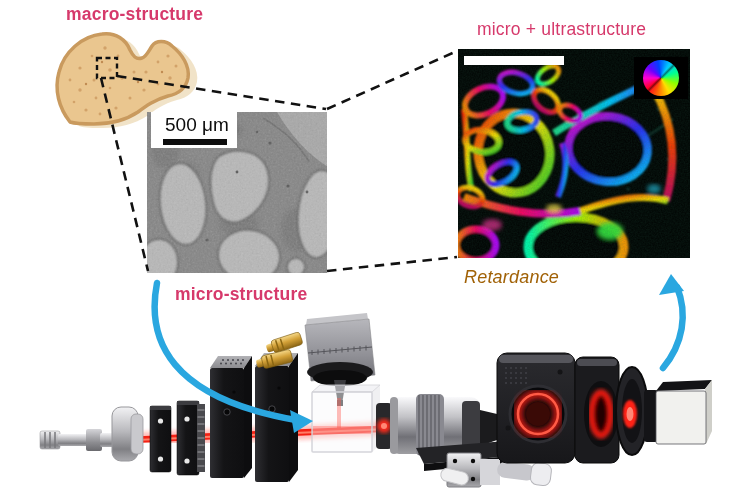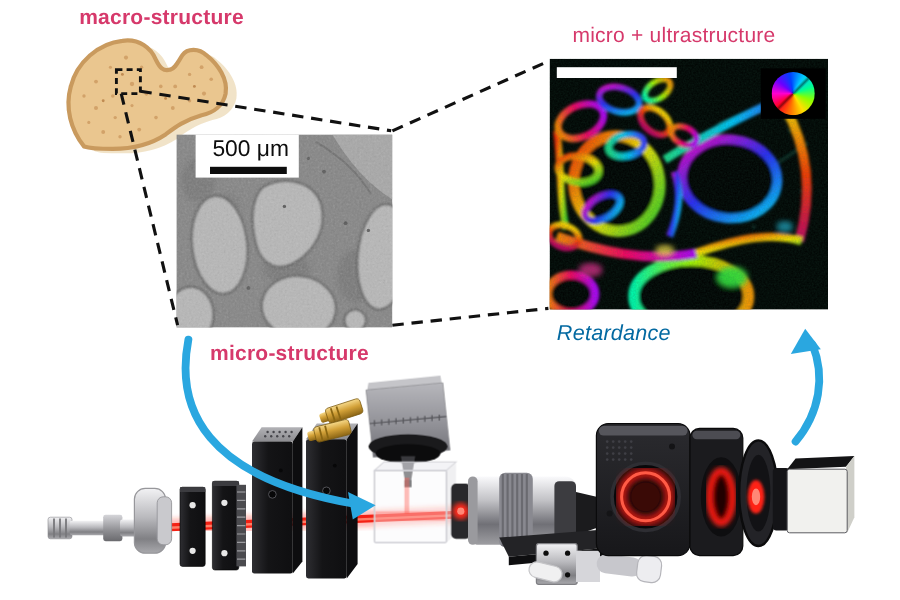--- a/index.html
+++ b/index.html
@@ -1,25 +1,25 @@
 <!DOCTYPE html>
 <html><head>
 <meta charset="utf-8">
 <style>
   html,body{margin:0;padding:0;background:#fff;}
   .stage{position:relative;width:750px;height:500px;background:#ffffff;overflow:hidden;
          font-family:"Liberation Sans",sans-serif;border-radius:18px;}
   .stage *{box-sizing:border-box;}
   .lbl{position:absolute;color:#d6396b;font-weight:600;font-size:17.5px;letter-spacing:.2px;white-space:nowrap;}
   .lbl.bold{font-weight:400;}
-  .lbl.dark{color:#0369a1;font-style:italic;font-weight:500;font-size:18px;text-align:center;}
+  .lbl.dark{color:#a16207;font-style:italic;font-weight:500;font-size:18px;text-align:center;}
   .abs{position:absolute;}
   
   .micrograph{position:absolute;left:147px;top:112px;width:180px;height:161px;}
-  .scalebox{position:absolute;left:16px;top:0;width:86px;height:36px;background:#ffffff;}
+  .scalebox{position:absolute;left:4px;top:0;width:86px;height:36px;background:#ffffff;}
   .scalebox .txt{position:absolute;left:14px;top:2px;font-size:19px;color:#0d0d0d;font-weight:500;}
   .scalebox .bar{position:absolute;left:12px;top:27px;width:64px;height:6px;background:#0d0d0d;}
   
   .retpanel{position:absolute;left:458px;top:49px;width:232px;height:209px;}
   .wheelbox{position:absolute;left:176px;top:8px;width:54px;height:42px;background:#000;display:flex;align-items:center;justify-content:center;}
   .wheel{width:36px;height:36px;border-radius:50%;
     background:
       linear-gradient(135deg, rgba(0,0,0,0) 46%, rgba(0,0,0,.45) 50%, rgba(0,0,0,0) 54%),
       conic-gradient(from -90deg,#ff00d0,#6a00ff,#0040ff,#00c8ff,#00ff90,#8cff00,#ffe000,#ff7000,#ff0020,#ff00d0);}
   svg{display:block;}

